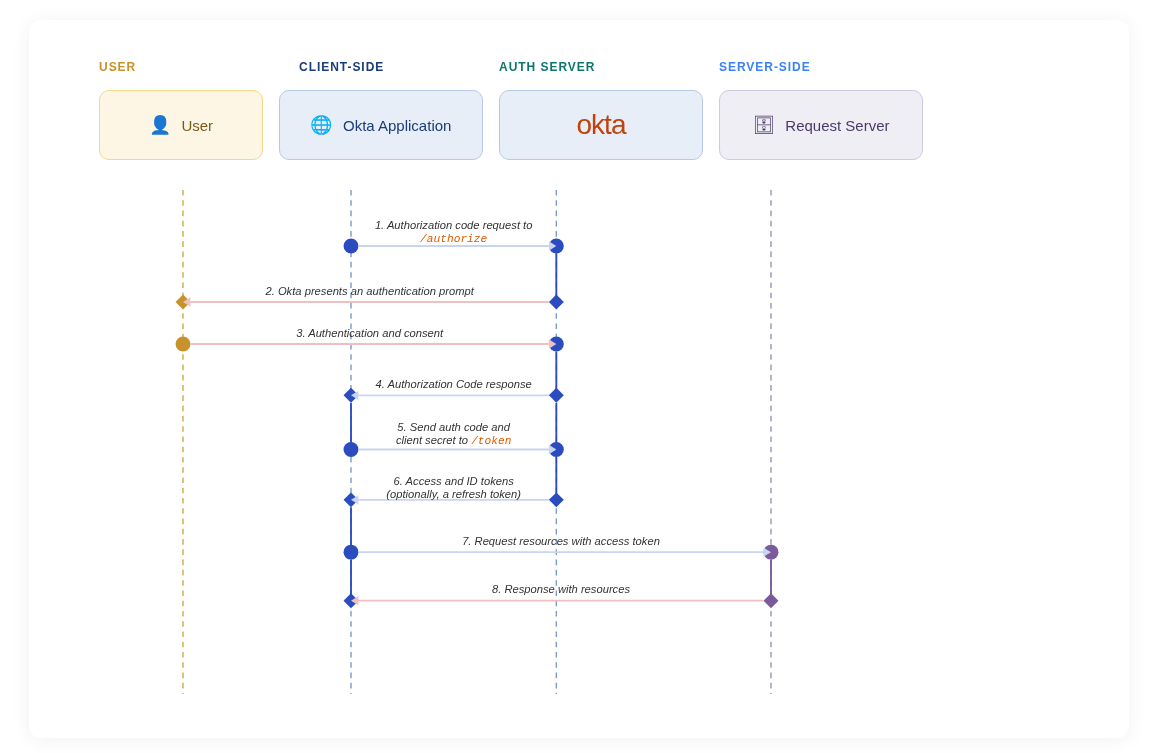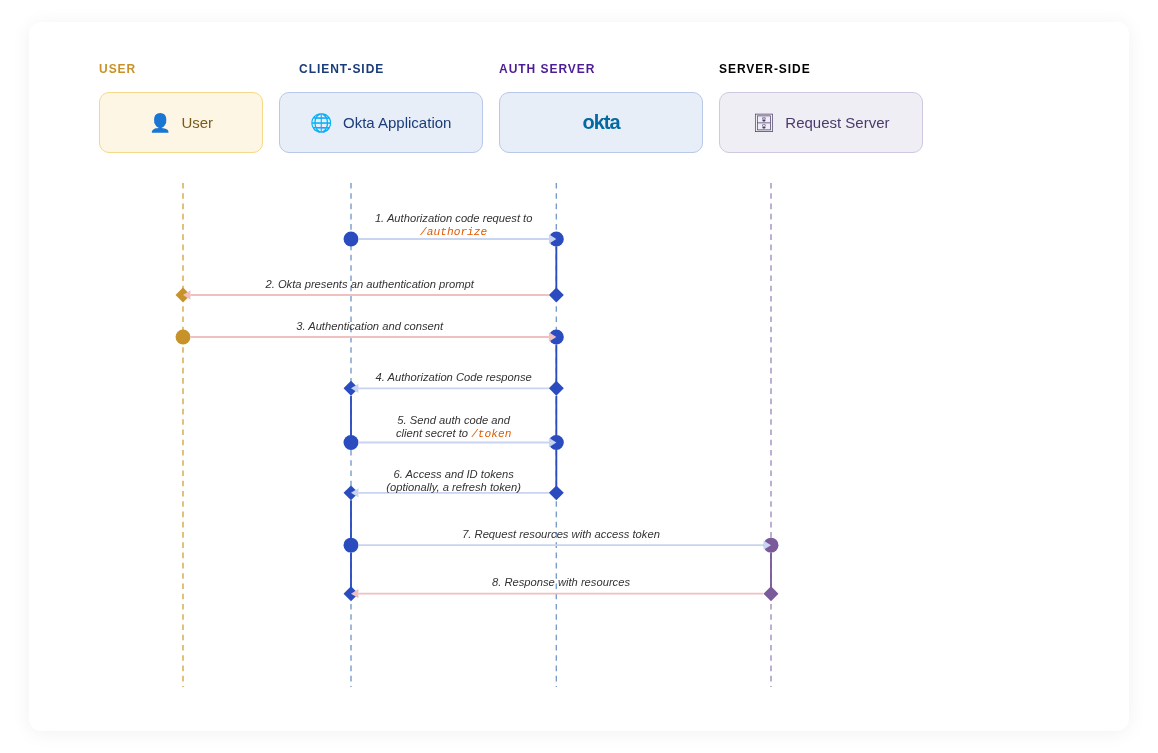--- a/index.html
+++ b/index.html
@@ -30,22 +30,22 @@
       padding-left: 20px;
     }
     .col-label {
       font-size: 12px;
       font-weight: 700;
       letter-spacing: 0.08em;
       text-transform: uppercase;
     }
     .col-user { color: #C8922A; }
     .col-client { color: #1a3c7a; margin-left: 20px; }
-    .col-auth { color: #4c1d95; }
-    .col-server { color: #000000; }
+    .col-auth { color: #0f766e; }
+    .col-server { color: #3b82f6; }
 
     
     .actors-row {
       display: grid;
       grid-template-columns: 180px 220px 220px 220px;
       gap: 0;
       padding-left: 20px;
       margin-bottom: 30px;
     }
     .actor-box {
@@ -76,23 +76,23 @@
     }
     .actor-server {
       background: #f0eef5;
       border: 1px solid #d0c8e0;
       color: #4a3a6a;
     }
     .actor-icon {
       font-size: 18px;
     }
     .okta-logo {
-      font-size: 20px;
-      font-weight: 700;
-      color: #0369a1;
+      font-size: 28px;
+      font-weight: 400;
+      color: #c2410c;
       letter-spacing: -1px;
     }
 
     
     .sequence-area {
       position: relative;
       padding-left: 20px;
       font-style: italic;
     }
 

